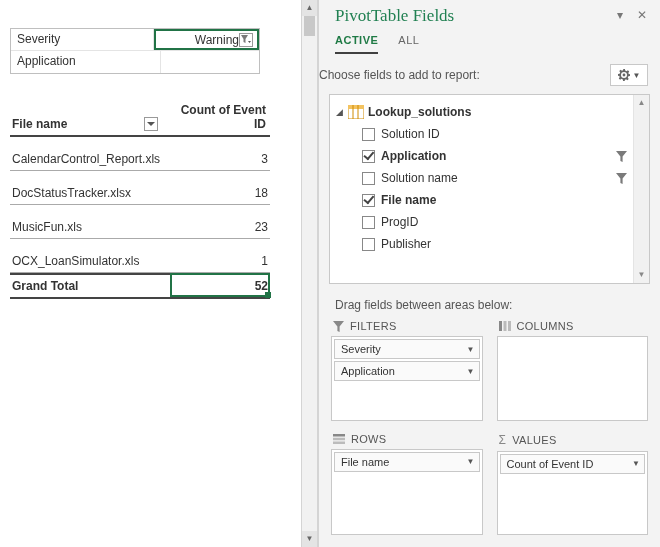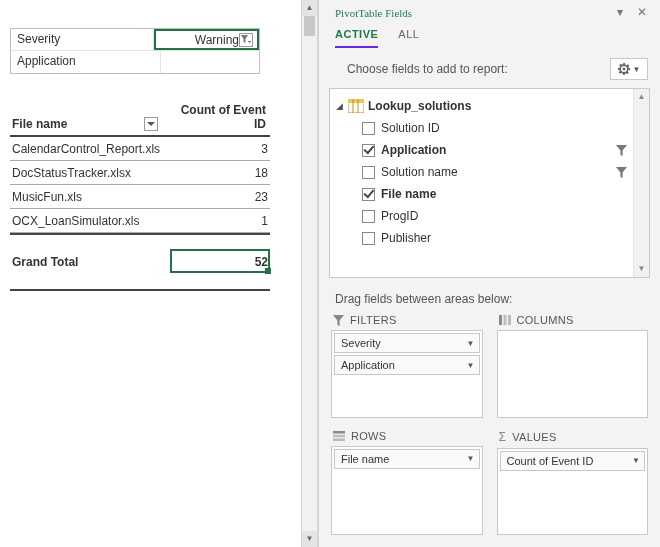--- a/index.html
+++ b/index.html
@@ -56,52 +56,52 @@
   .filter-btn svg { width:10px; height:10px; }
   .data-zone { width: 260px; }
   .hdr-row { display:flex; border-bottom:2px solid #444; font-weight:bold; }
   .hdr-file { flex:1; display:flex; justify-content:space-between; align-items:flex-end; padding:12px 4px 4px 2px; }
   .hdr-count { width:106px; text-align:right; padding:4px 4px 4px 4px; }
   .row-btn {
     width:14px; height:14px; border:1px solid #999; background:#fff;
     display:flex; align-items:center; justify-content:center; margin-right:2px;
   }
   .row-btn svg { width:8px; height:8px; }
-  .data-row { display:flex; border-bottom:1px solid #aaa; height:24px; align-items:flex-end; padding:0 2px 4px 2px; }
+  .data-row { display:flex; border-bottom:1px solid #aaa; height:34px; align-items:flex-end; padding:0 2px 4px 2px; }
   .data-row .fn { flex:1; }
   .data-row .val { width:100px; text-align:right; }
-  .total-row { display:flex; border-top:2px solid #444; border-bottom:2px solid #444; font-weight:bold; padding:20px 2px; }
+  .total-row { display:flex; border-top:2px solid #444; border-bottom:2px solid #444; font-weight:bold; padding:4px 2px; }
   .total-row .fn { flex:1; }
   .total-row .val { width:100px; text-align:right; position:relative; }
   .active-cell {
     position:absolute; right:-2px; top:-6px; width:100px; height:24px;
     border:2px solid #217346;
   }
   .active-cell::after {
     content:""; position:absolute; right:-3px; bottom:-3px;
     width:6px; height:6px; background:#217346;
   }
   
   .panel {
     flex:1; height:547px; background:#f3f3f3; border-left:1px solid #d4d4d4;
     display:flex; flex-direction:column;
   }
   .panel-hdr {
     display:flex; align-items:center; justify-content:space-between;
     padding:6px 10px 0 16px;
   }
-  .panel-hdr h1 { font-size:11px; font-weight:normal; color:#218052; margin:0; font-family:"Segoe UI Light","Segoe UI"; }
+  .panel-hdr h1 { font-size:17px; font-weight:normal; color:#218052; margin:0; font-family:"Segoe UI Light","Segoe UI"; }
   .panel-hdrbtns { display:flex; gap:6px; }
   .winbtn { width:16px; height:14px; color:#777; text-align:center; font-size:12px; line-height:12px; cursor:default; }
   .tabs { display:flex; gap:20px; padding:4px 16px 0 16px; font-size:11px; }
   .tab { padding:4px 0 6px 0; color:#666; letter-spacing:0.5px; }
-  .tab.active { color:#1f7a45; font-weight:bold; border-bottom:2px solid #6d28d9;text-align:center; }
+  .tab.active { color:#1f7a45; font-weight:bold; border-bottom:2px solid #404040;text-align:center; }
   .panel-toolbar {
     display:flex; justify-content:space-between; align-items:center;
-    padding:10px 12px 8px 28px; color:#555;
+    padding:10px 12px 8px 0; color:#555;
   }
   .gearbtn {
     width:38px; height:22px; border:1px solid #c8c8c8; background:#fff;
     display:flex; align-items:center; justify-content:center; gap:3px;
   }
   .fields-box {
     margin:0 10px; background:#fff; border:1px solid #c8c8c8;
     height:190px; position:relative; padding:6px 0 6px 6px;
   }
   .fields-scroll { position:absolute; right:0; top:0; bottom:0; width:16px; background:#f1f1f1; border-left:1px solid #e4e4e4;}

